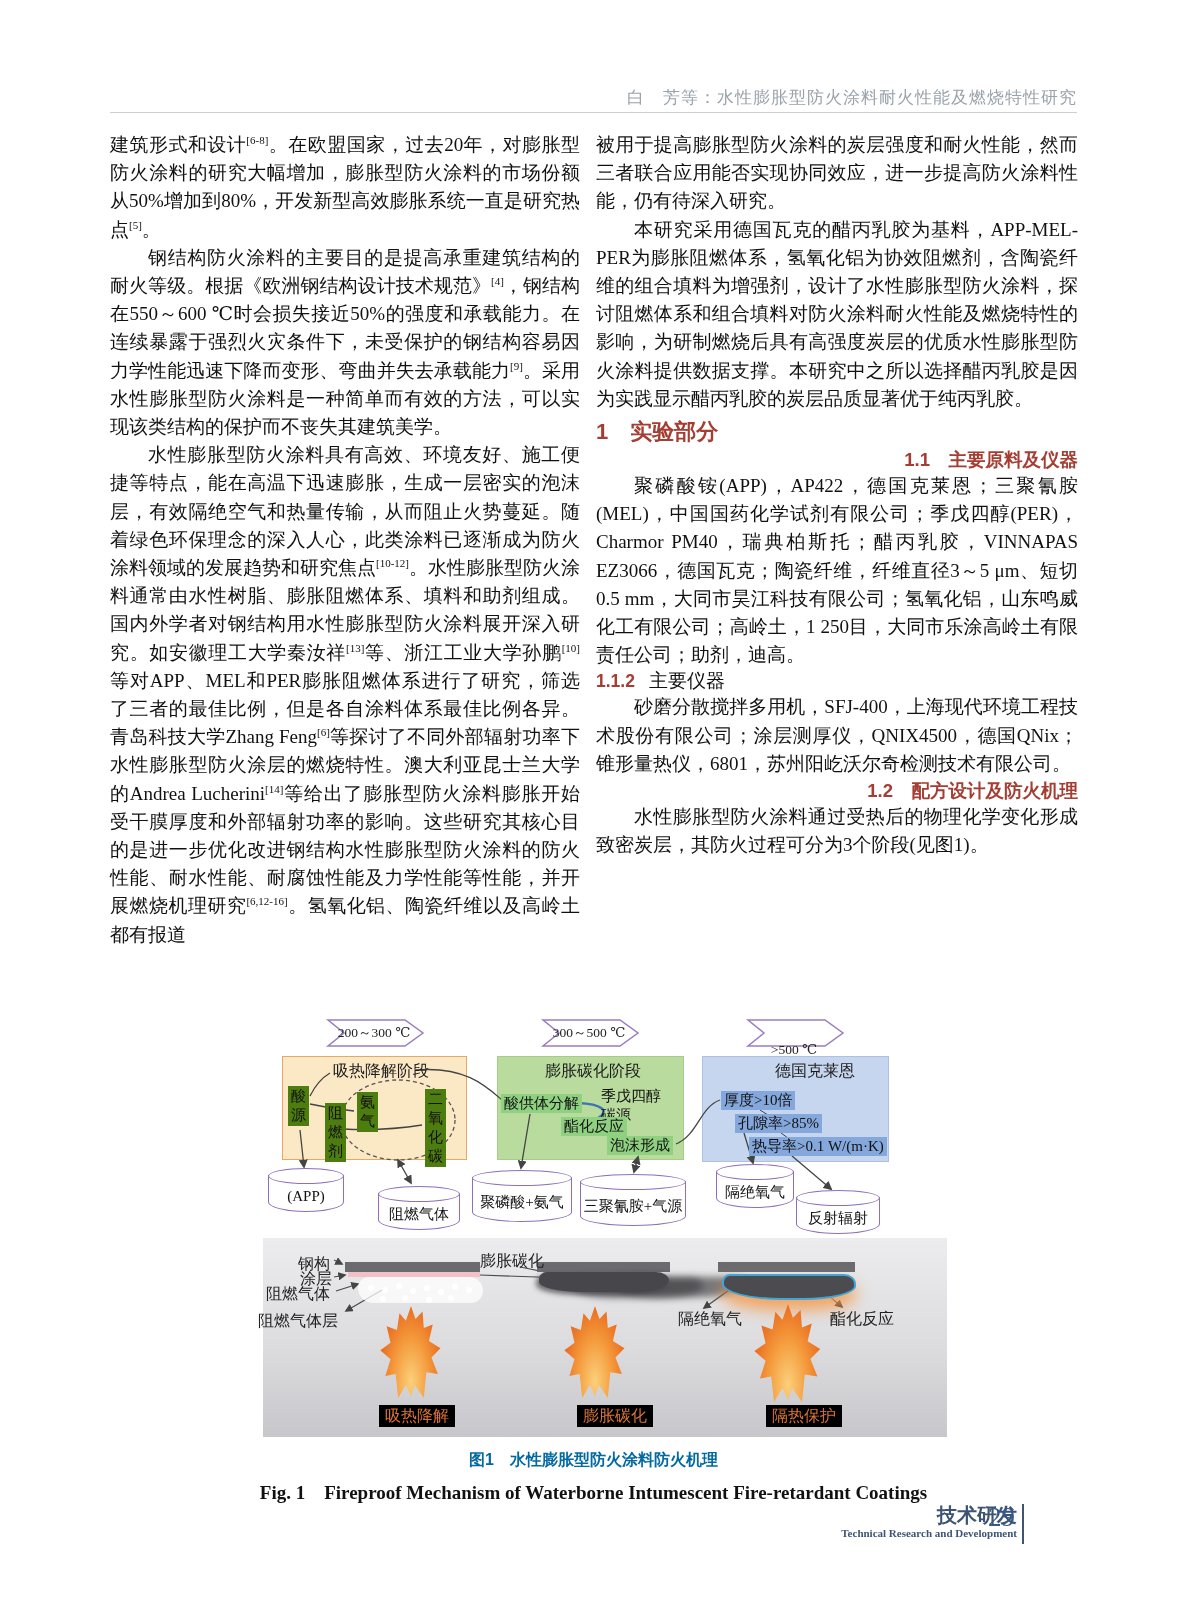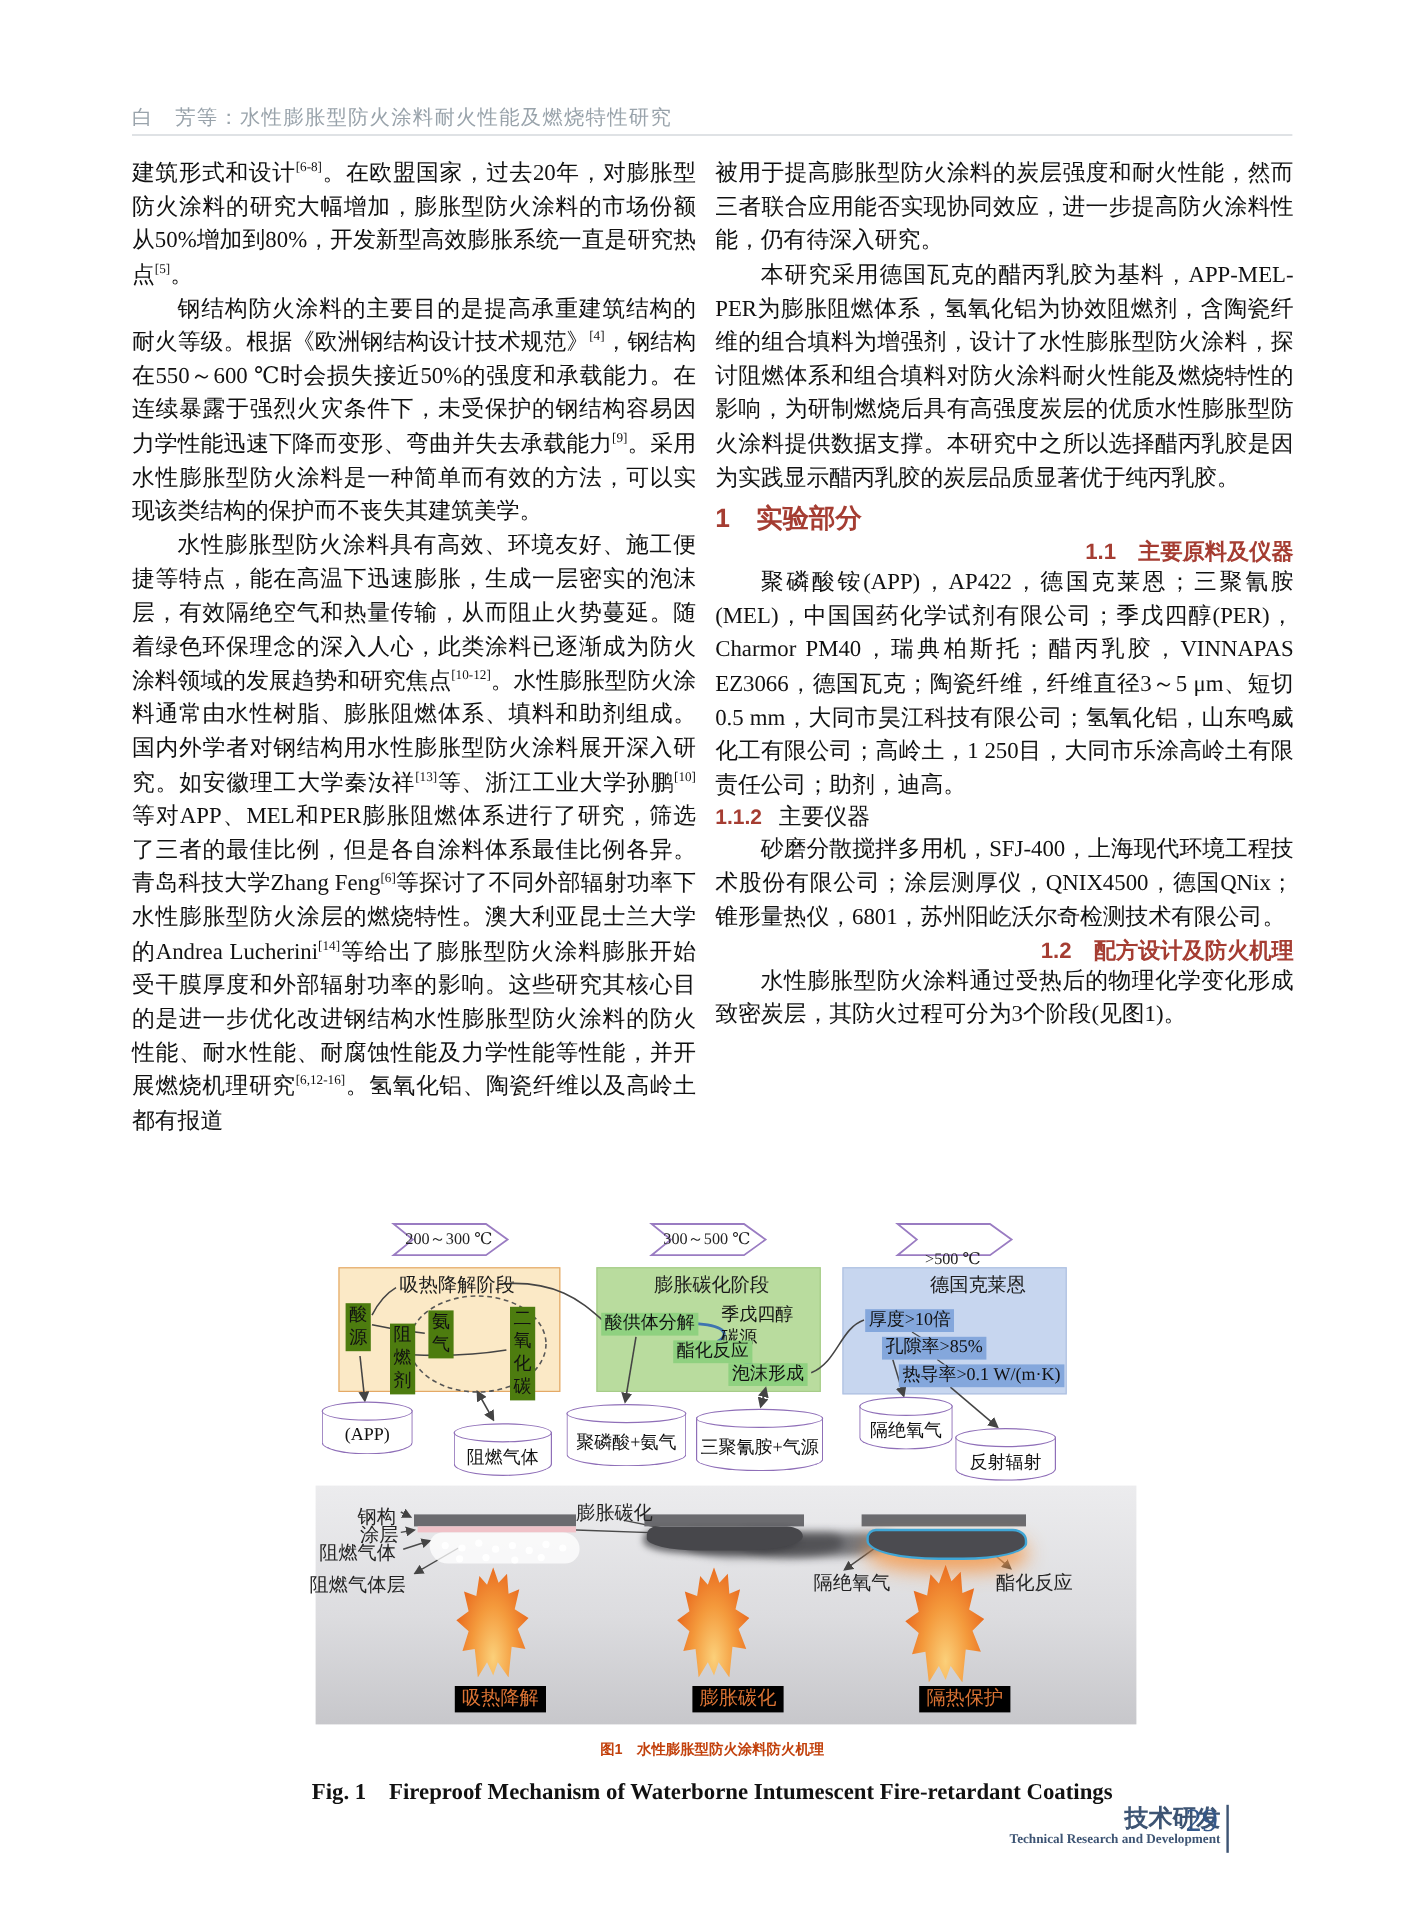--- a/index.html
+++ b/index.html
@@ -1,19 +1,19 @@
 <!DOCTYPE html>
 <html><head>
 <meta charset="utf-8">
 <style>
   html,body{margin:0;padding:0;background:#ffffff;}
   #page{position:relative;width:1187px;height:1600px;background:#fff;overflow:hidden;
         font-family:"Liberation Serif","DejaVu Serif",serif;color:#111;}
   
-  .runhead{position:absolute;left:110px;top:86px;width:967px;text-align:left;
+  .runhead{position:absolute;left:110px;top:86px;width:967px;text-align:right;
            font-size:17px;letter-spacing:1px;color:#99a3ab;
            font-family:"Liberation Sans","DejaVu Sans",sans-serif;}
   .headrule{position:absolute;left:110px;top:112px;width:967px;height:1px;background:#cbd0d4;}
   
   .col{position:absolute;top:131px;font-size:19px;line-height:28.2px;text-align:justify;}
   #col-left{left:110px;width:470px;}
   #col-right{left:596px;width:482px;}
   .col p{margin:0;text-indent:2em;}
   .col p.noindent{text-indent:0;}
   sup{font-size:11px;line-height:0;}
@@ -60,21 +60,21 @@
      border-radius:8px 12px 40% 45%/8px 10px 14px 16px;box-shadow:0 10px 16px rgba(244,150,70,.85);}
   .flame{position:absolute;z-index:3;
      background:radial-gradient(ellipse at 50% 82%,#fbd07a 0%,#f49a3c 40%,#ea6f22 70%,#e25c1e 100%);
      clip-path:polygon(50% 0%,57% 14%,68% 6%,70% 24%,84% 20%,78% 38%,96% 46%,82% 56%,92% 74%,74% 72%,
        70% 100%,56% 86%,50% 98%,42% 86%,30% 100%,26% 74%,10% 76%,18% 58%,2% 48%,18% 40%,12% 22%,28% 26%,32% 8%,42% 16%);}
   .blabel{position:absolute;z-index:4;font-size:16px;color:#222;white-space:nowrap;}
   .pill{position:absolute;z-index:4;background:#000000;color:#dd7434;font-size:16px;
         text-align:center;line-height:22px;}
   
   .figcap-cn{position:absolute;left:110px;top:1450px;width:967px;text-align:center;
-     font-family:"Liberation Sans","DejaVu Sans",sans-serif;font-weight:bold;font-size:12px;color:#c2410c;}
+     font-family:"Liberation Sans","DejaVu Sans",sans-serif;font-weight:bold;font-size:16px;color:#0369a1;}
   .figcap-en{position:absolute;left:110px;top:1480px;width:967px;text-align:center;
      font-family:"Liberation Serif","DejaVu Serif",serif;font-weight:bold;font-size:19px;color:#111;}
   
   .foot-cn{position:absolute;right:170px;top:1502px;font-family:"Liberation Sans","DejaVu Sans",sans-serif;
      font-weight:bold;font-size:20px;color:#3d5473;}
   .foot-en{position:absolute;right:170px;top:1527px;font-size:11px;font-weight:bold;color:#3d5473;
      font-family:"Liberation Serif","DejaVu Serif",serif;}
   .foot-bar{position:absolute;left:1022px;top:1504px;width:2px;height:40px;background:#3d5473;}
   .foot-page{position:absolute;left:988px;top:1502px;font-size:27px;color:#34598c;
      font-family:"Liberation Serif","DejaVu Serif",serif;}

